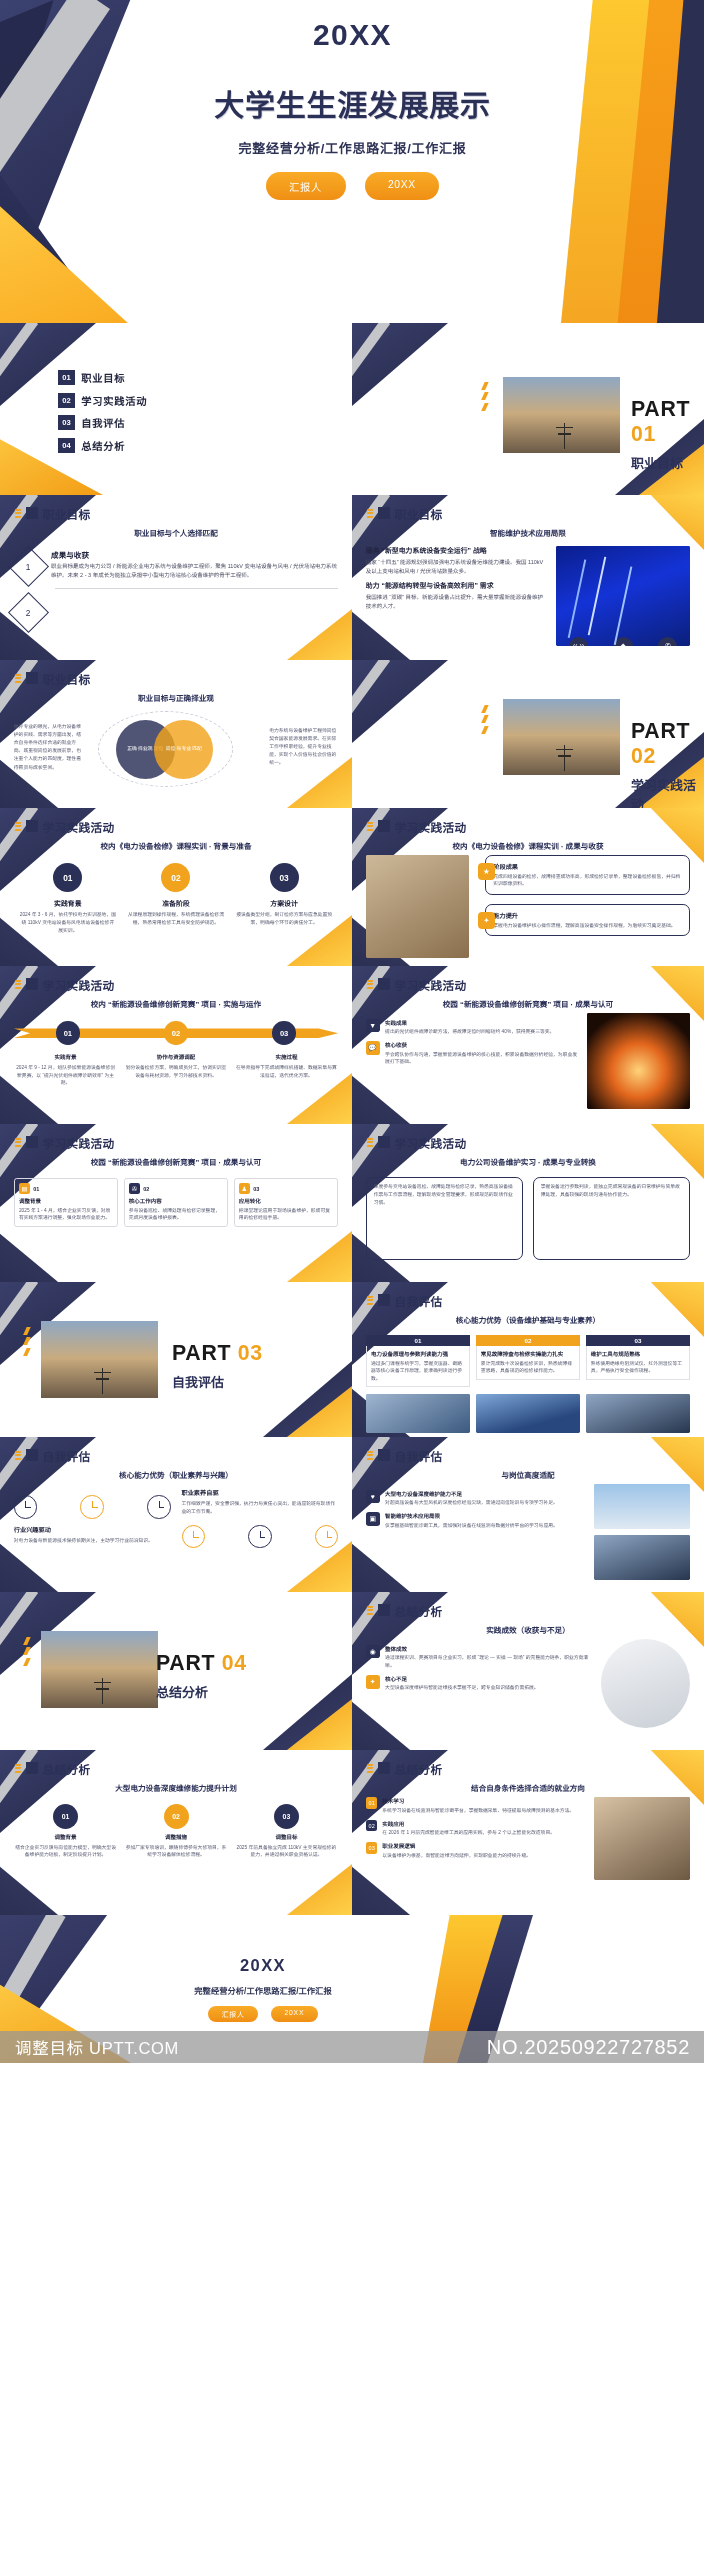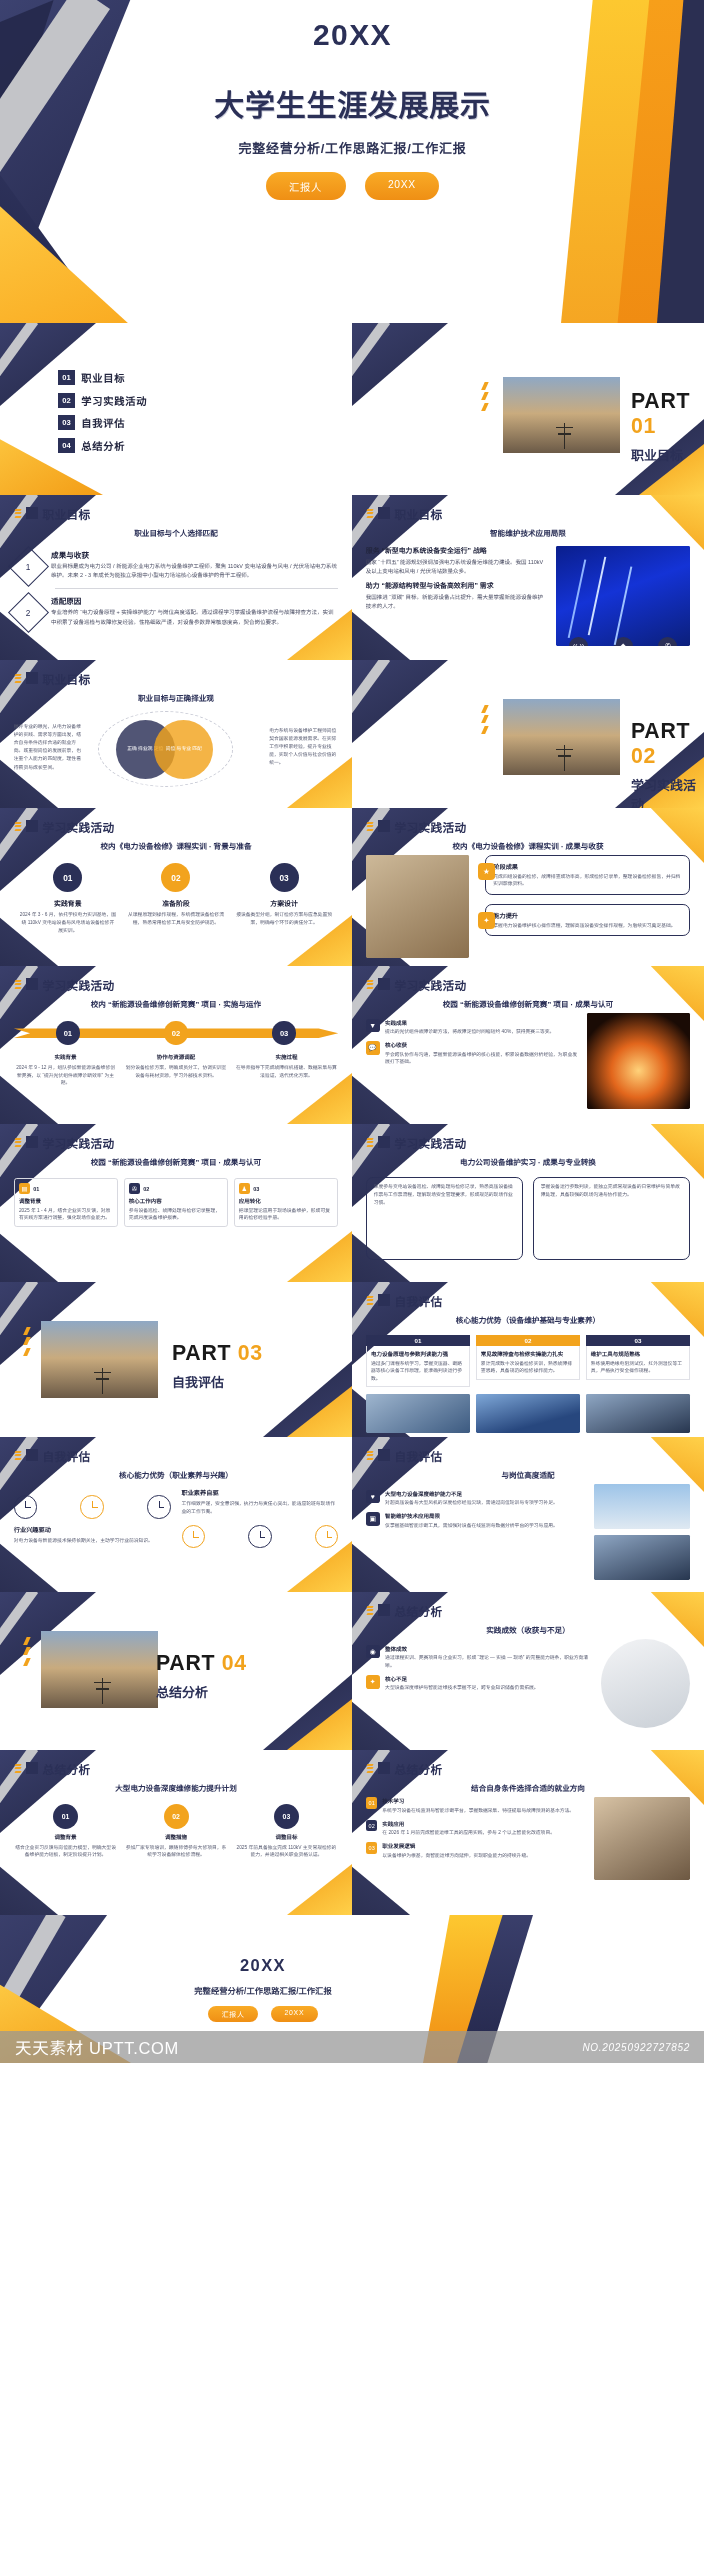--- a/index.html
+++ b/index.html
@@ -281,21 +281,21 @@
     background:linear-gradient(180deg,#fdc830,#f08c12);clip-path:polygon(30% 0,100% 0,70% 100%,0 100%);}
   .ending .rnavy{position:absolute;right:172px;top:0;width:76px;height:148px;
     background:linear-gradient(180deg,#3a3f6b,#23264a);clip-path:polygon(60% 0,100% 0,40% 100%,0 100%);}
   .ending .white-mask{position:absolute;right:0;top:0;width:172px;height:148px;background:#fff;}
 
   
   .footer { position:absolute; left:0; bottom:0; width:705px; height:32px;
     background:rgba(150,150,150,.72); display:flex; align-items:center;
     justify-content:space-between; padding:0 15px; z-index:50; }
   .footer .wm { font-size:16.5px; color:#fff; letter-spacing:0.7px; }
-  .footer .no { font-size:10px; color:#fff; letter-spacing:0.7px;font-style:italic; }
+  .footer .no { font-size:20px; color:#fff; letter-spacing:0.7px; }
 </style>
 </head>
 <body>
 
 <div class="page">
 
   <section class="slide full cover">
     <div class="deco nav-tl"></div>
     <div class="deco nav-tl2"></div>
     <div class="deco gray-stripe"></div>
@@ -354,21 +354,21 @@
       <div class="deco hs-br-y"></div>
       <div class="dots" style="top:59px;left:131px">
           <i></i>
           <i></i>
           <i></i>
         </div>
       <div class="pimg" style="top:54px;left:151px;width:117px;height:76px">
         <div class="tower"></div>
       </div>
 
-      <div style="position:absolute;left:279px;top:66px;z-index:4">
+      <div style="position:absolute;left:279px;top:74px;z-index:4">
         <div class="pnum">
           <span>PART</span>
           <b>01</b>
         </div>
         <div class="pname">职业目标</div>
       </div>
     </section>
 
     <section class="slide half" style="height:165px">
       <div class="deco hs-tl"></div>
@@ -395,24 +395,20 @@
           <div class="dia-txt">
             <h4>成果与收获</h4>
             <p>职业目标是成为电力公司 / 新能源企业电力系统与设备维护工程师，聚焦 110kV 变电站设备与风电 / 光伏场站电力系统维护。未来 2 - 3 年成长为能独立承担中小型电力场站核心设备维护的骨干工程师。</p>
           </div>
         </div>
         <div class="hr"></div>
         <div class="dia-row">
           <div class="dia">
               <span>2</span>
             </div>
-          <div class="dia-txt">
-            <h4>适配原因</h4>
-            <p>专业培养的 “电力设备原理 + 实操维护能力” 与岗位高度适配。通过课程学习掌握设备维护流程与故障排查方法，实训中积累了设备巡检与故障修复经验，性格细致严谨，对设备参数异常敏感度高，契合岗位要求。</p>
-          </div>
         </div>
       </div>
     </section>
 
     <section class="slide half" style="height:165px">
       <div class="deco hs-tl"></div>
       <div class="deco hs-tl-stripe"></div>
       <div class="deco hs-tr-y"></div>
       <div class="deco hs-bl"></div>
 
@@ -1038,18 +1034,18 @@
       <div class="y2">20XX</div>
       <div class="sb">完整经营分析/工作思路汇报/工作汇报</div>
       <div class="pills">
         <span class="pill">汇报人</span>
         <span class="pill">20XX</span>
       </div>
     </div>
   </section>
 
   <div class="footer">
-    <span class="wm">天天素材 UPTT.COM</span>
+    <span class="wm">调整目标 UPTT.COM</span>
     <span class="no">NO.20250922727852</span>
   </div>
 
 </div>
 
 
 </body></html>

